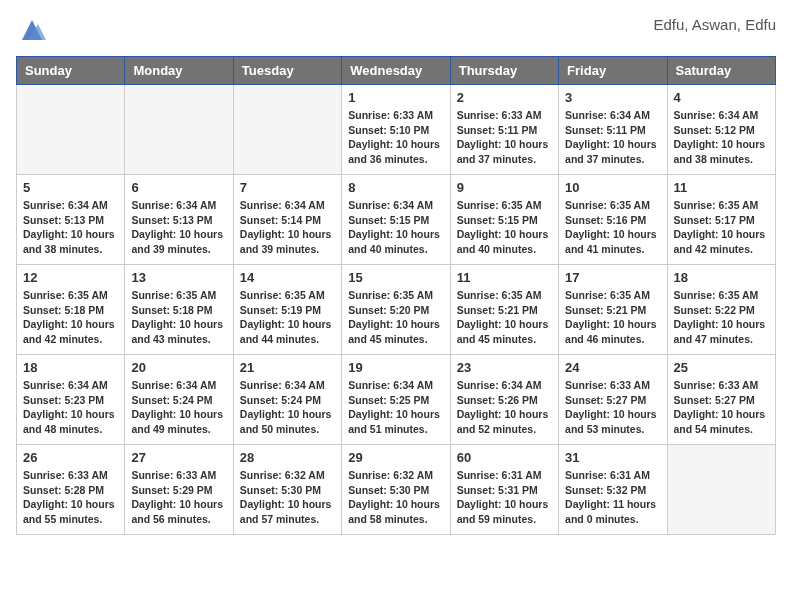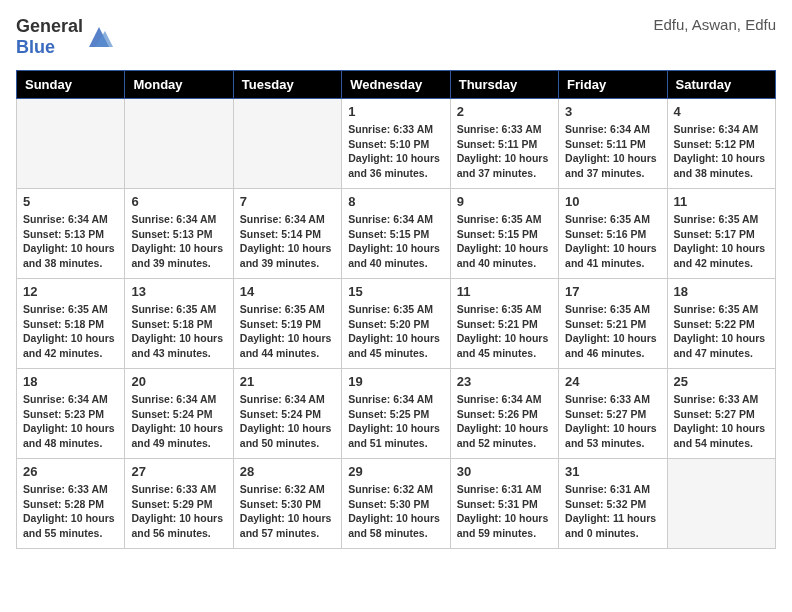--- a/index.html
+++ b/index.html
@@ -47,21 +47,21 @@
     .subtitle {
       font-size: 15px;
       color: #555;
     }
     .calendar {
       width: 100%;
       border-collapse: collapse;
       border: 1px solid #ccc;
     }
     .calendar th {
-      background: #000000;
+      background: #737373;
       color: #fff;
       font-size: 13px;
       font-weight: bold;
       padding: 6px 8px;
       text-align: left;
       border: 1px solid #2d58a0;
     }
     .calendar td {
       width: 14.28%;
       vertical-align: top;
@@ -87,24 +87,20 @@
       line-height: 1.4;
       color: #333;
       font-weight: bold;
     }
   </style>
 </head>
 <body>
 
 <div class="header">
   <div class="logo">
-    <div>
-      <span class="logo-text-general">General</span><br>
-      <span class="logo-text-blue">Blue</span>
-    </div>
     <svg class="logo-icon" viewBox="0 0 28 28" xmlns="http://www.w3.org/2000/svg">
       <polygon points="4,24 14,4 24,24" fill="#3a6bbf" opacity="0.85"></polygon>
       <polygon points="10,24 20,8 28,24" fill="#5a8fd0" opacity="0.7"></polygon>
     </svg>
   </div>
   <div class="title-block">
     <div class="subtitle">Edfu, Aswan, Edfu</div>
   </div>
 </div>
 
@@ -243,21 +239,21 @@
         </td>
         <td>
           <span class="day-number">28</span>
           <div class="day-info">Sunrise: 6:32 AM<br>Sunset: 5:30 PM<br>Daylight: 10 hours and 57 minutes.</div>
         </td>
         <td>
           <span class="day-number">29</span>
           <div class="day-info">Sunrise: 6:32 AM<br>Sunset: 5:30 PM<br>Daylight: 10 hours and 58 minutes.</div>
         </td>
         <td>
-          <span class="day-number">30</span>
+          <span class="day-number">60</span>
           <div class="day-info">Sunrise: 6:31 AM<br>Sunset: 5:31 PM<br>Daylight: 10 hours and 59 minutes.</div>
         </td>
         <td>
           <span class="day-number">31</span>
           <div class="day-info">Sunrise: 6:31 AM<br>Sunset: 5:32 PM<br>Daylight: 11 hours and 0 minutes.</div>
         </td>
         <td class="empty"></td>
       </tr>
     </tbody>
 </table>

